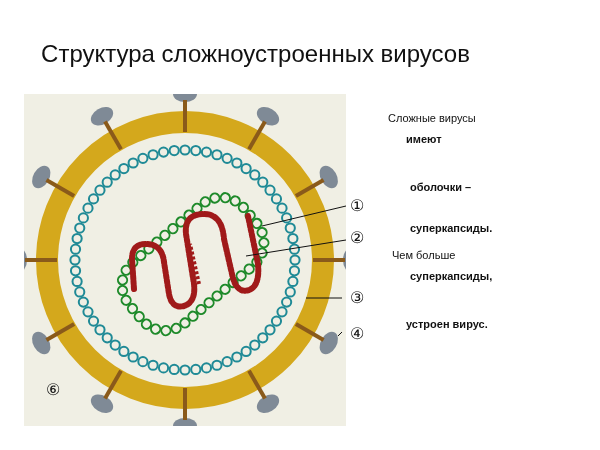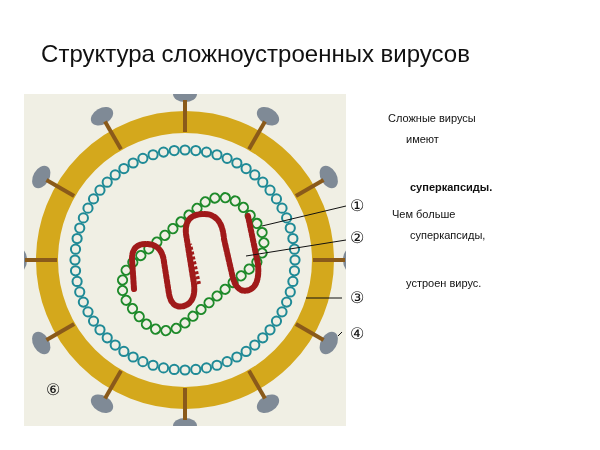--- a/index.html
+++ b/index.html
@@ -2,22 +2,22 @@
 <html><head>
 <meta charset="utf-8">
 <style>
   html,body{margin:0;padding:0;}
   body{width:600px;height:450px;background:#ffffff;position:relative;overflow:hidden;font-family:"Liberation Sans",sans-serif;}
   .title{position:absolute;left:0;top:40px;width:511px;text-align:center;font-size:24px;color:#111;}
   .figure{position:absolute;left:24px;top:94px;width:322px;height:332px;background:#f0efe4;}
   .figure svg{position:absolute;left:0;top:0;}
   .text{position:absolute;left:388px;top:108px;width:210px;font-size:11px;color:#111;line-height:21px;}
   .text p{margin:0 0 6px 0;}
-  .text .ind{padding-left:18px;display:block;}
-  .bold{font-weight:bold;}
+  .text .ind{padding-left:18px;display:block;font-weight:bold;}
+  .bold{font-weight:bold;margin-top:20px;}
 </style>
 </head>
 <body>
 
 <div class="title">Структура сложноустроенных вирусов</div>
 
 <div class="figure">
   <svg width="322" height="332" viewBox="0 0 322 332">
     <g id="spikes">
         <ellipse cx="161" cy="0" rx="12" ry="8" fill="#7f8a96" transform="rotate(0 161 0)"></ellipse>
@@ -173,20 +173,21 @@
 <div style="position:absolute;left:350px;top:324px;font-size:16px;color:#111;">④</div>
 <div style="position:absolute;left:46px;top:380px;font-size:16px;color:#111;">⑥</div>
 
 <div class="text">
   <p>
     <span>Сложные вирусы</span><br>
     <span class="ind">имеют</span>
   </p>
   <p style="padding-left:4px;">
     <br>
+    <span class="ind">оболочки –</span>
     <span class="ind bold">суперкапсиды.</span>
   </p>
   <p style="padding-left:4px;">
     <span>Чем больше</span><br>
     <span class="ind">суперкапсиды,</span>
   </p>
   <p>
     <br>
     <span class="ind">устроен вирус.</span>
   </p>

